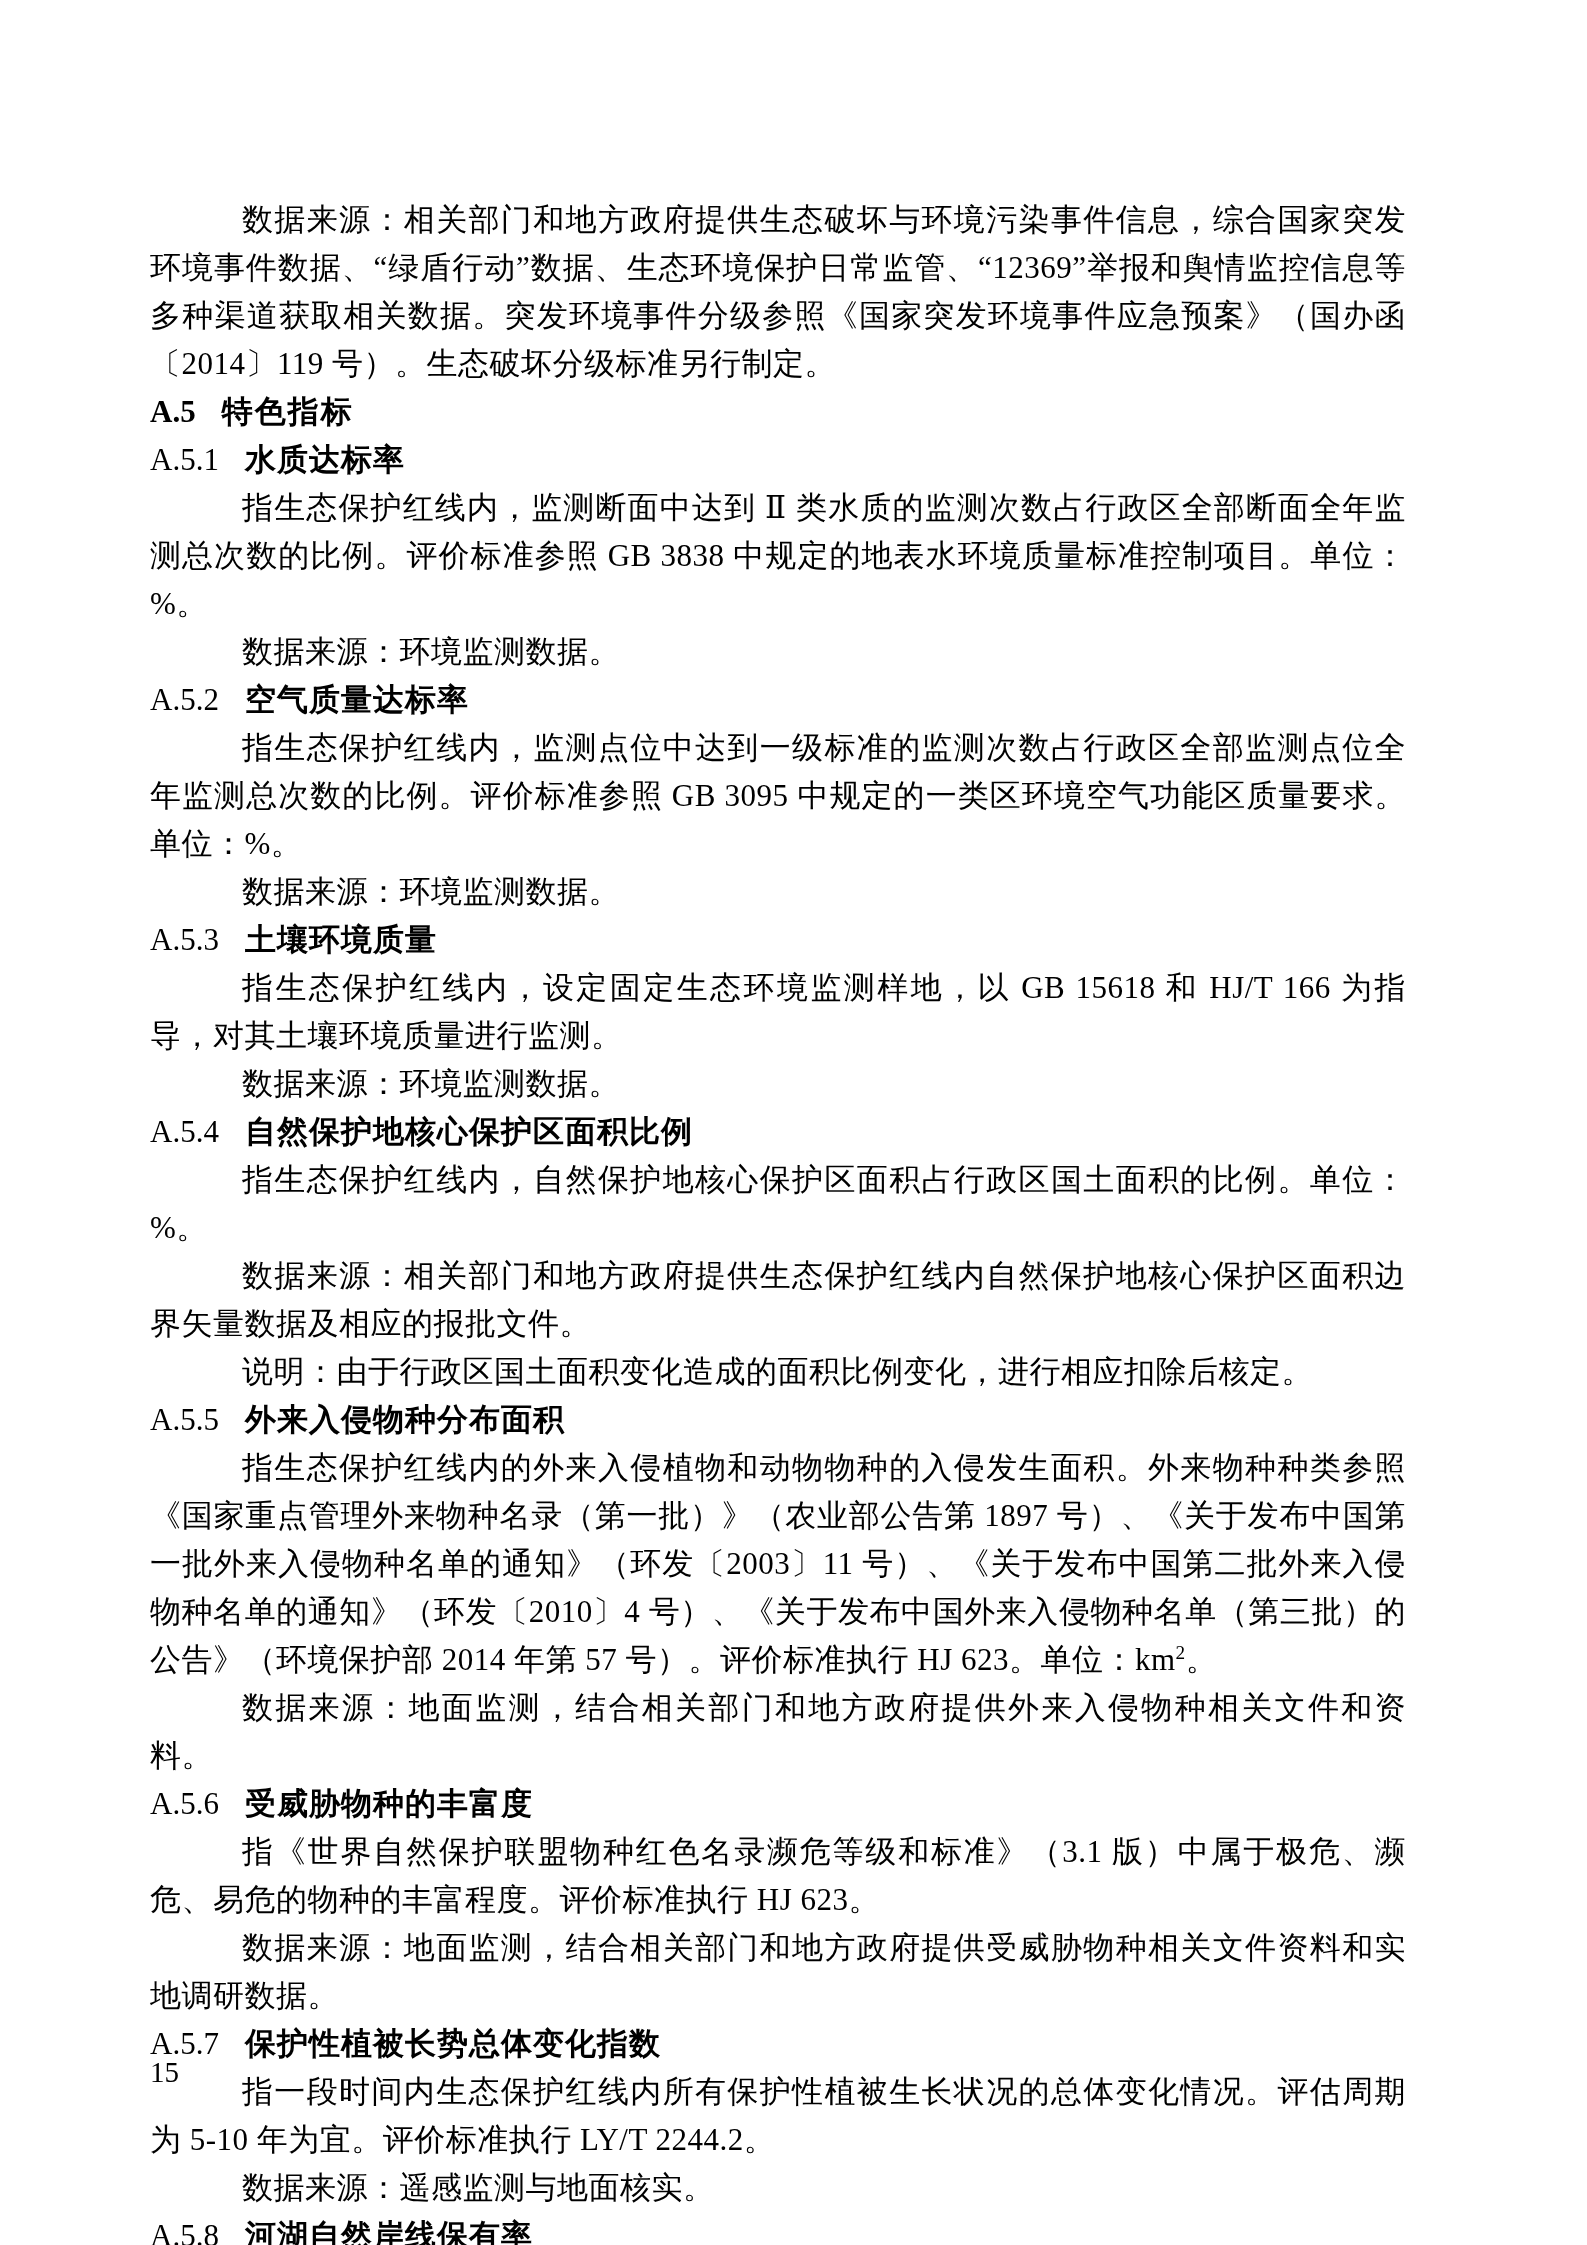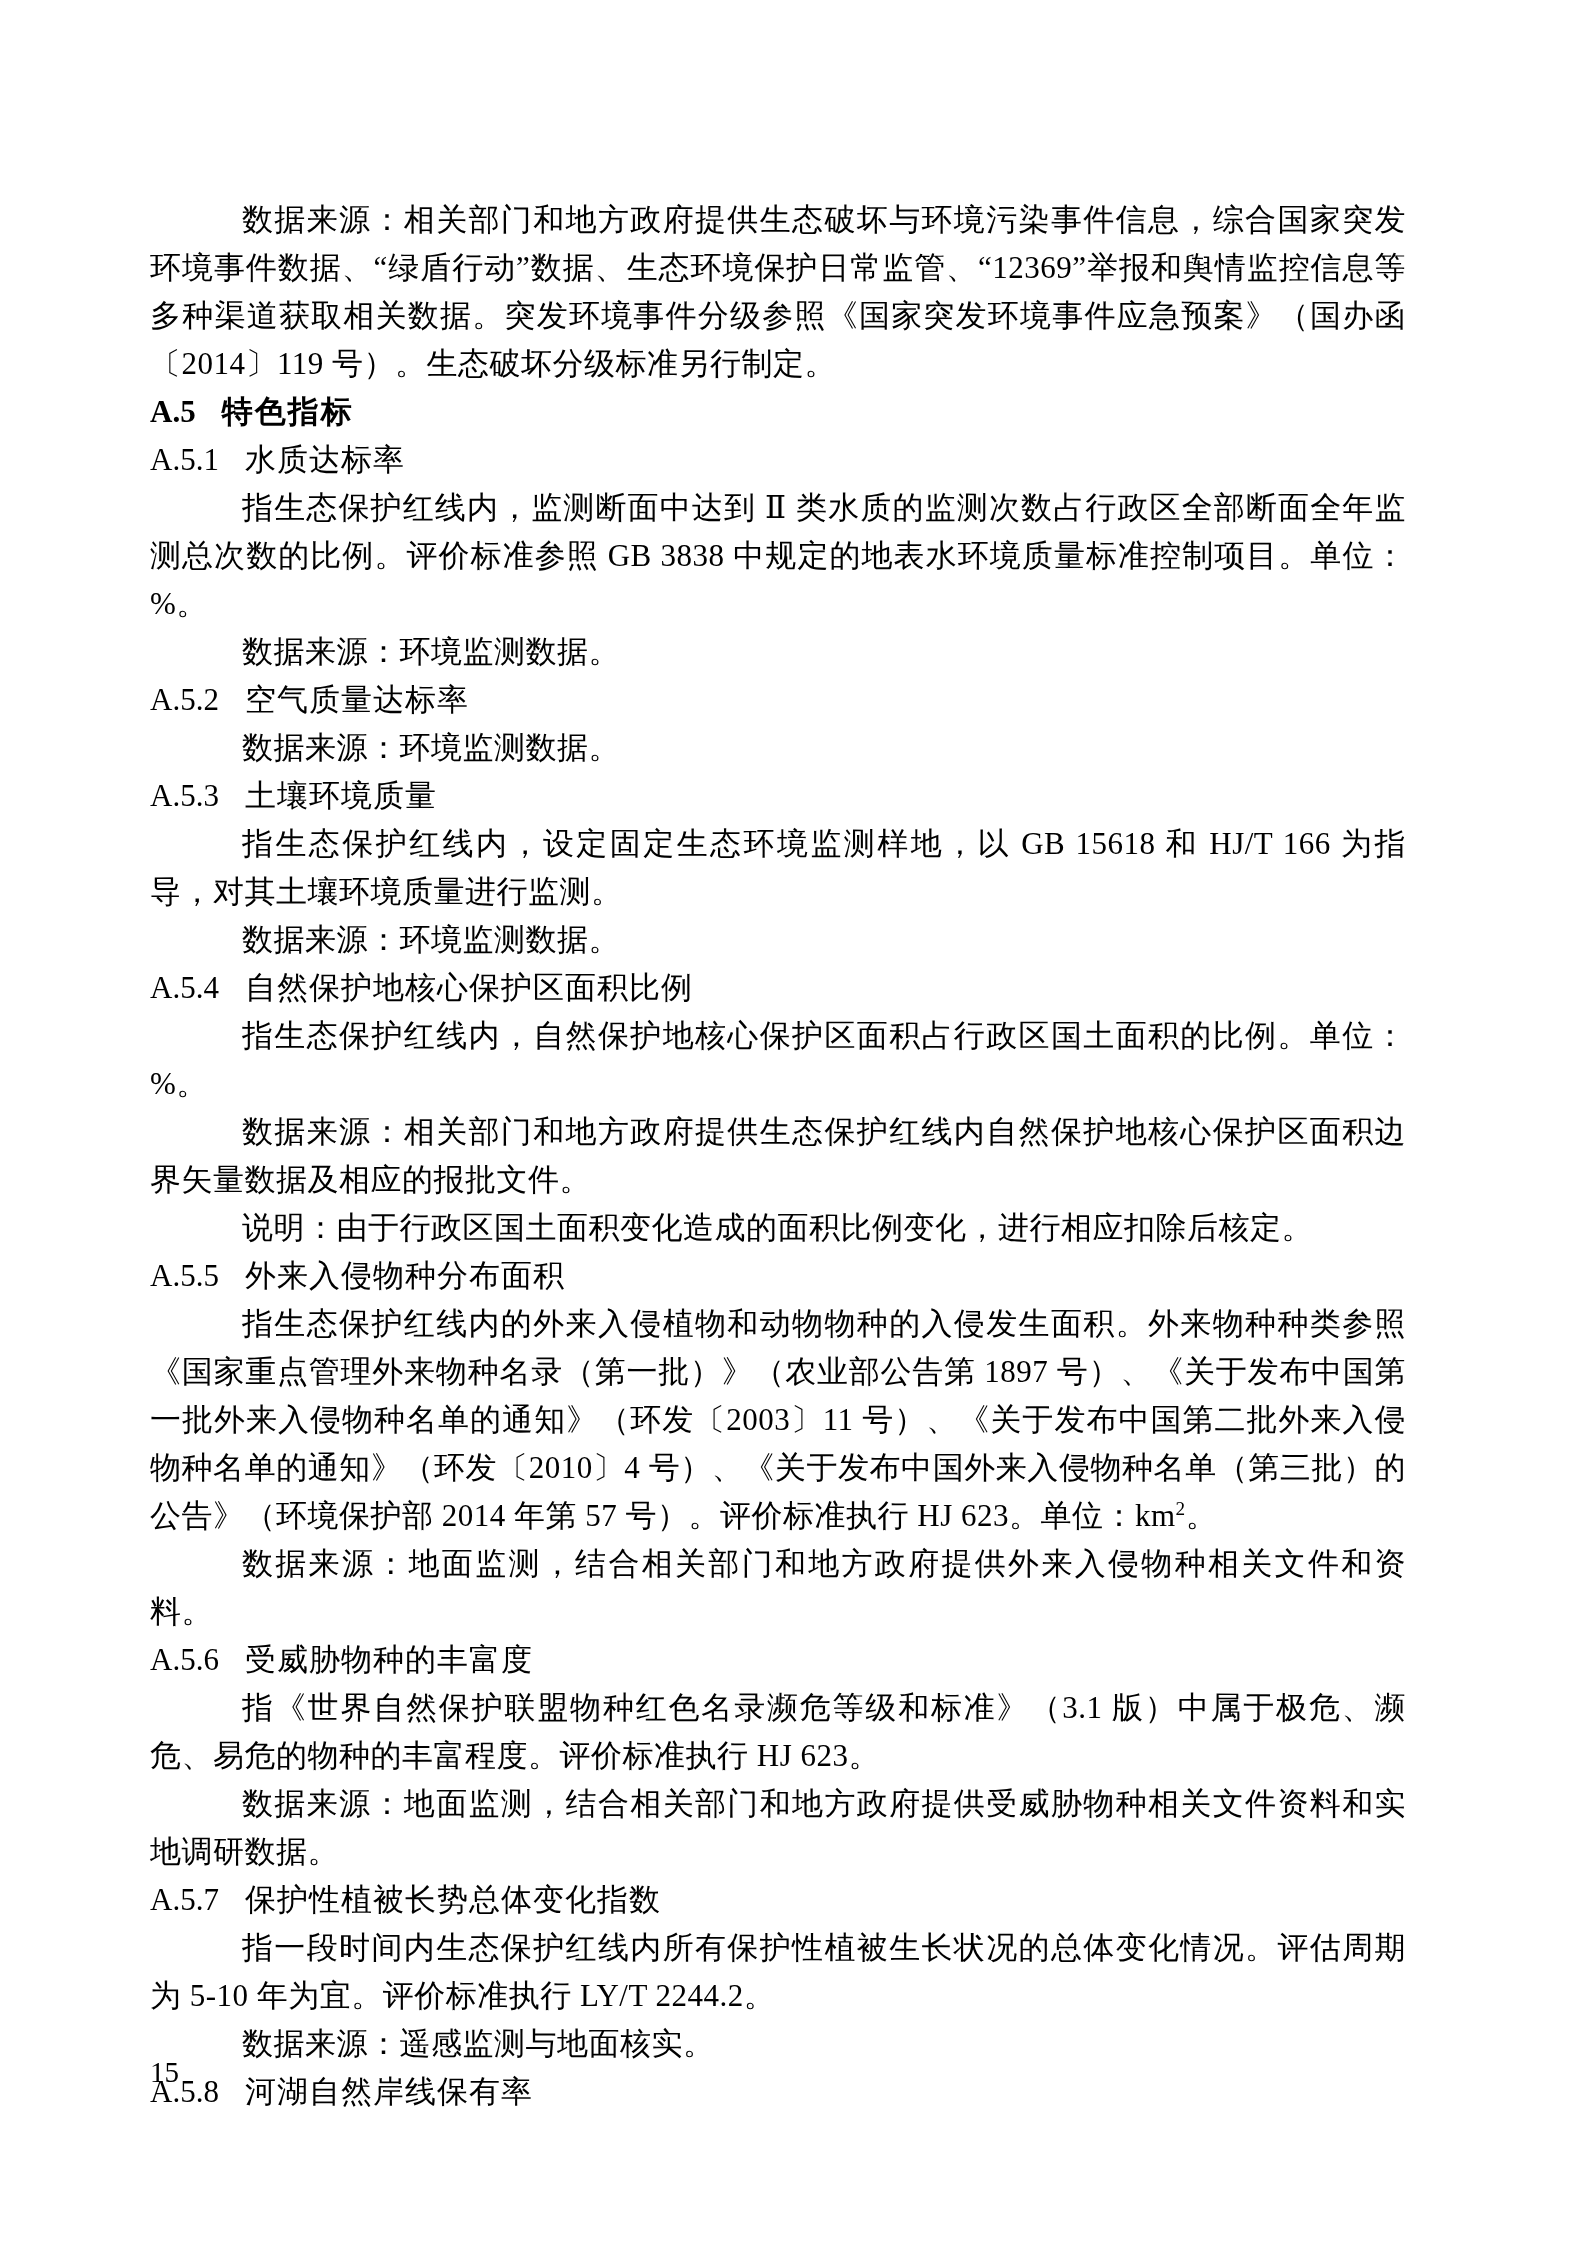--- a/index.html
+++ b/index.html
@@ -39,21 +39,21 @@
     white-space: nowrap;
   }
   .heading-num { margin-right: 26px; font-family: Liberation Serif, serif; }
   .heading-1 .heading-num { font-weight: bold; }
   .heading-1 .heading-title {
     font-family: "Liberation Sans", "DejaVu Sans", sans-serif;
     font-weight: bold;
     letter-spacing: 2px;
     margin-top: 8px;
   }
-  .heading-2 .heading-title { letter-spacing: 1px; }
+  .heading-2 .heading-title { letter-spacing: 1px; font-weight: bold; }
   .pagenum {
     position: absolute;
     top: 2054px;
     left: 150px;
     width: 1256px;
     text-align: left;
     font-size: 29px;
     line-height: 36px;
   }
 </style>
@@ -61,20 +61,21 @@
 <body>
 
 <div class="page">
   <div class="content" id="doc-content">
       <p class="para">数据来源：相关部门和地方政府提供生态破坏与环境污染事件信息，综合国家突发环境事件数据、“绿盾行动”数据、生态环境保护日常监管、“12369”举报和舆情监控信息等多种渠道获取相关数据。突发环境事件分级参照《国家突发环境事件应急预案》（国办函〔2014〕119 号）。生态破坏分级标准另行制定。</p>
       <div class="heading heading-1"><span class="heading-num">A.5</span><span class="heading-title">特色指标</span></div>
       <div class="heading heading-2"><span class="heading-num">A.5.1</span><span class="heading-title">水质达标率</span></div>
       <p class="para">指生态保护红线内，监测断面中达到 Ⅱ 类水质的监测次数占行政区全部断面全年监测总次数的比例。评价标准参照 GB 3838 中规定的地表水环境质量标准控制项目。单位：%。</p>
       <p class="para">数据来源：环境监测数据。</p>
       <div class="heading heading-2"><span class="heading-num">A.5.2</span><span class="heading-title">空气质量达标率</span></div>
+      <p class="para">指生态保护红线内，监测点位中达到一级标准的监测次数占行政区全部监测点位全年监测总次数的比例。评价标准参照 GB 3095 中规定的一类区环境空气功能区质量要求。单位：%。</p>
       <p class="para">数据来源：环境监测数据。</p>
       <div class="heading heading-2"><span class="heading-num">A.5.3</span><span class="heading-title">土壤环境质量</span></div>
       <p class="para">指生态保护红线内，设定固定生态环境监测样地，以 GB 15618 和 HJ/T 166 为指导，对其土壤环境质量进行监测。</p>
       <p class="para">数据来源：环境监测数据。</p>
       <div class="heading heading-2"><span class="heading-num">A.5.4</span><span class="heading-title">自然保护地核心保护区面积比例</span></div>
       <p class="para">指生态保护红线内，自然保护地核心保护区面积占行政区国土面积的比例。单位：%。</p>
       <p class="para">数据来源：相关部门和地方政府提供生态保护红线内自然保护地核心保护区面积边界矢量数据及相应的报批文件。</p>
       <p class="para">说明：由于行政区国土面积变化造成的面积比例变化，进行相应扣除后核定。</p>
       <div class="heading heading-2"><span class="heading-num">A.5.5</span><span class="heading-title">外来入侵物种分布面积</span></div>
       <p class="para">指生态保护红线内的外来入侵植物和动物物种的入侵发生面积。外来物种种类参照《国家重点管理外来物种名录（第一批）》（农业部公告第 1897 号）、《关于发布中国第一批外来入侵物种名单的通知》（环发〔2003〕11 号）、《关于发布中国第二批外来入侵物种名单的通知》（环发〔2010〕4 号）、《关于发布中国外来入侵物种名单（第三批）的公告》（环境保护部 2014 年第 57 号）。评价标准执行 HJ 623。单位：km<sup>2</sup>。</p>

